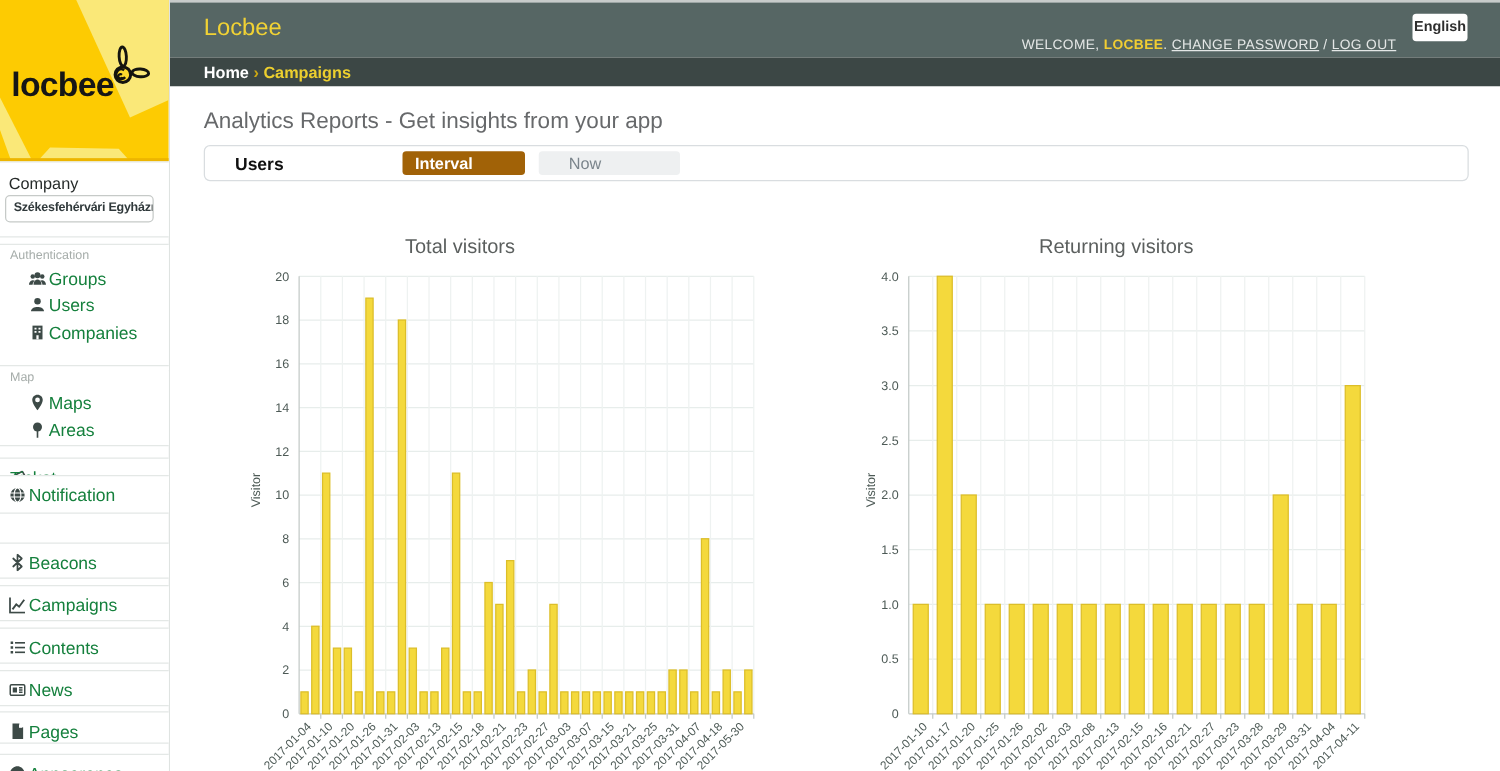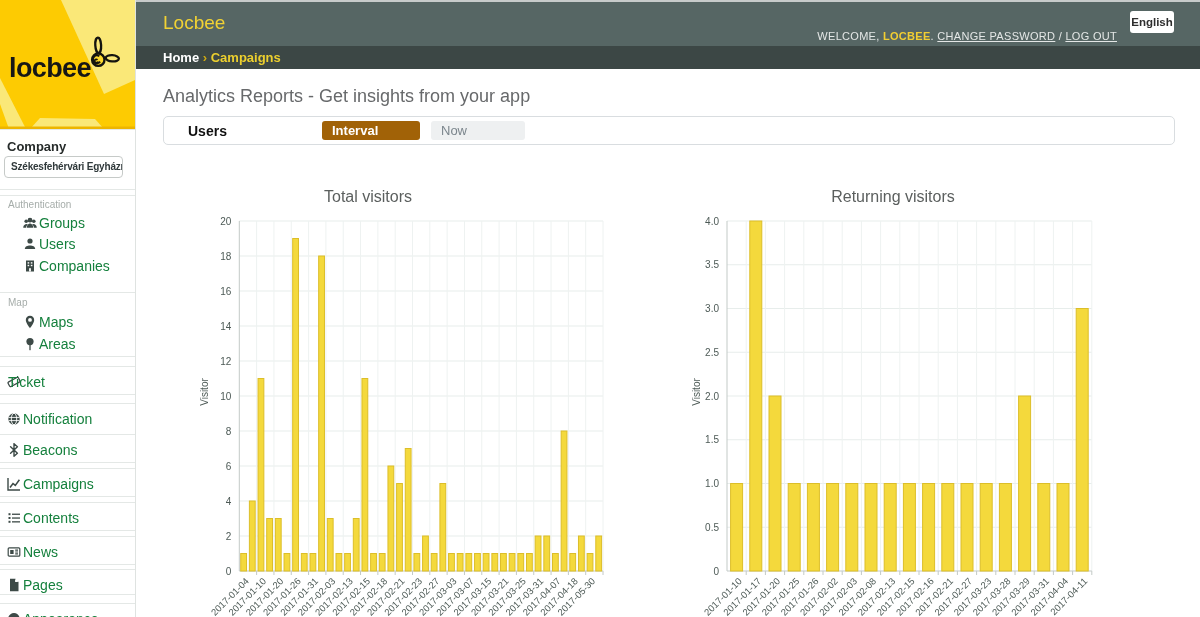--- a/index.html
+++ b/index.html
@@ -15,21 +15,21 @@
 <div class="abs" style="left:135px;top:2px;width:1065px;height:44px;background:#566664"></div>
 <div class="abs" style="left:163px;top:12px;font-size:19px;color:#f1d234">Locbee</div>
 <div class="abs" style="right:83px;top:30px;font-size:11px;color:#e4e7e6;letter-spacing:0.3px">WELCOME, <b style="color:#f2ce32">LOCBEE</b>. <span style="text-decoration:underline">CHANGE PASSWORD</span> / <span style="text-decoration:underline">LOG OUT</span></div>
 <div class="abs" style="right:26px;top:11px;width:44px;height:22px;background:#fff;border-radius:3px;text-align:center;line-height:22px;font-size:11.5px;font-weight:bold;color:#2e2e2e">English</div>
 
 <div class="abs" style="left:135px;top:46px;width:1065px;height:23px;background:#3c4745"></div>
 <div class="abs" style="left:163px;top:50px;font-size:13px;font-weight:bold;color:#fff">Home <span style="color:#cda913">›</span> <span style="color:#eccf2e">Campaigns</span></div>
 
 <div class="abs" style="left:0;top:0;width:136px;height:617px;background:#fff;border-right:1px solid #dfe3e1"></div>
 <div class="card" style="top:129px;height:61px">
-    <div class="abs" style="left:7px;top:9px;font-size:13px;font-weight:bold;color:#262b2a">Company</div>
+    <div class="abs" style="left:7px;top:9px;font-size:13px;font-weight:normal;color:#262b2a">Company</div>
     <div class="abs" style="left:4px;top:26px;width:119px;height:22px;background:#fff;border:1px solid #c6cac8;border-radius:4px;overflow:hidden;white-space:nowrap;font-size:10px;font-weight:bold;color:#30393b;line-height:20px;padding-left:6px;letter-spacing:-0.2px">Székesfehérvári Egyházmegy</div>
   </div>
 <div class="card" style="top:195px;height:102px">
     <div class="abs slab" style="left:8px;top:3px">Authentication</div>
     <div class="abs" style="left:23px;top:20px">
       <svg width="14" height="14" viewBox="0 0 14 14" style="display:block">
         <g fill="#3d4a47">
           <circle cx="3.2" cy="5.2" r="1.8"></circle>
           <circle cx="10.8" cy="5.2" r="1.8"></circle>
           <circle cx="7" cy="4.2" r="2.4"></circle>
@@ -88,21 +88,21 @@
       <svg width="14" height="14" viewBox="0 0 14 14" style="display:block">
         <g transform="rotate(-28 7 7)" fill="none" stroke="#3d4a47" stroke-width="1.3">
           <rect x="1.2" y="4.4" width="11.6" height="5.2" rx="1.2"></rect>
           <line x1="5.2" y1="5.6" x2="5.2" y2="6.4"></line>
           <line x1="5.2" y1="7.6" x2="5.2" y2="8.4"></line>
         </g>
       </svg>
     </div>
     <div class="abs itxt" style="left:8px;top:7px">Ticket</div>
   </div>
-<div class="card" style="top:403px;height:45px">
+<div class="card" style="top:380px;height:31px">
     <div class="abs" style="left:7px;top:8px">
       <svg width="14" height="14" viewBox="0 0 14 14" style="display:block">
         <g>
           <circle cx="7" cy="7" r="5.7" fill="#3d4a47"></circle>
           <g stroke="#fff" stroke-width="0.9" fill="none">
             <path d="M1.6,5.4 h10.8 M1.6,8.6 h10.8"></path>
             <ellipse cx="7" cy="7" rx="2.7" ry="5.7"></ellipse>
           </g>
         </g>
       </svg>
@@ -191,21 +191,21 @@
 <path d="M99.3,56.2 A3.9,3.9 0 1 0 100.1,61.7" stroke-width="2"></path>
 <path d="M97.5,59.9 A1.7,1.7 0 1 0 97.9,61.6" stroke-width="1.8"></path>
 </g>
 </svg>
   </div>
 
 <div class="abs" style="left:163px;top:86px;font-size:18px;color:#67696b">Analytics Reports - Get insights from your app</div>
 <div class="abs" style="left:163px;top:116px;width:1012px;height:29px;border:1px solid #d9dde0;border-radius:5px;background:#fff"></div>
 <div class="abs" style="left:188px;top:123px;font-size:14px;font-weight:bold;color:#101010">Users</div>
 <div class="abs" style="left:322px;top:121px;width:98px;height:19px;background:#a16207;border-radius:3px;font-size:13px;font-weight:bold;color:#fff;line-height:19px;padding-left:10px">Interval</div>
-<div class="abs" style="left:431px;top:121px;width:94px;height:19px;background:#eef0f1;border-radius:3px;font-size:13px;color:#7b858c;line-height:19px;padding-left:10px">Now</div>
+<div class="abs" style="left:431px;top:121px;width:113px;height:19px;background:#eef0f1;border-radius:3px;font-size:13px;color:#7b858c;line-height:19px;padding-left:24px">Now</div>
 
 <svg class="abs" style="left:0;top:0" width="1200" height="617" viewBox="0 0 1200 617">
 <text x="231.3" y="574.50" font-size="10" fill="#4d5a56" text-anchor="end">0</text>
 <line x1="239.3" y1="536.00" x2="603.02" y2="536.00" stroke="#e7edeb" stroke-width="1"></line>
 <text x="231.3" y="539.50" font-size="10" fill="#4d5a56" text-anchor="end">2</text>
 <line x1="239.3" y1="501.00" x2="603.02" y2="501.00" stroke="#e7edeb" stroke-width="1"></line>
 <text x="231.3" y="504.50" font-size="10" fill="#4d5a56" text-anchor="end">4</text>
 <line x1="239.3" y1="466.00" x2="603.02" y2="466.00" stroke="#e7edeb" stroke-width="1"></line>
 <text x="231.3" y="469.50" font-size="10" fill="#4d5a56" text-anchor="end">6</text>
 <line x1="239.3" y1="431.00" x2="603.02" y2="431.00" stroke="#e7edeb" stroke-width="1"></line>

